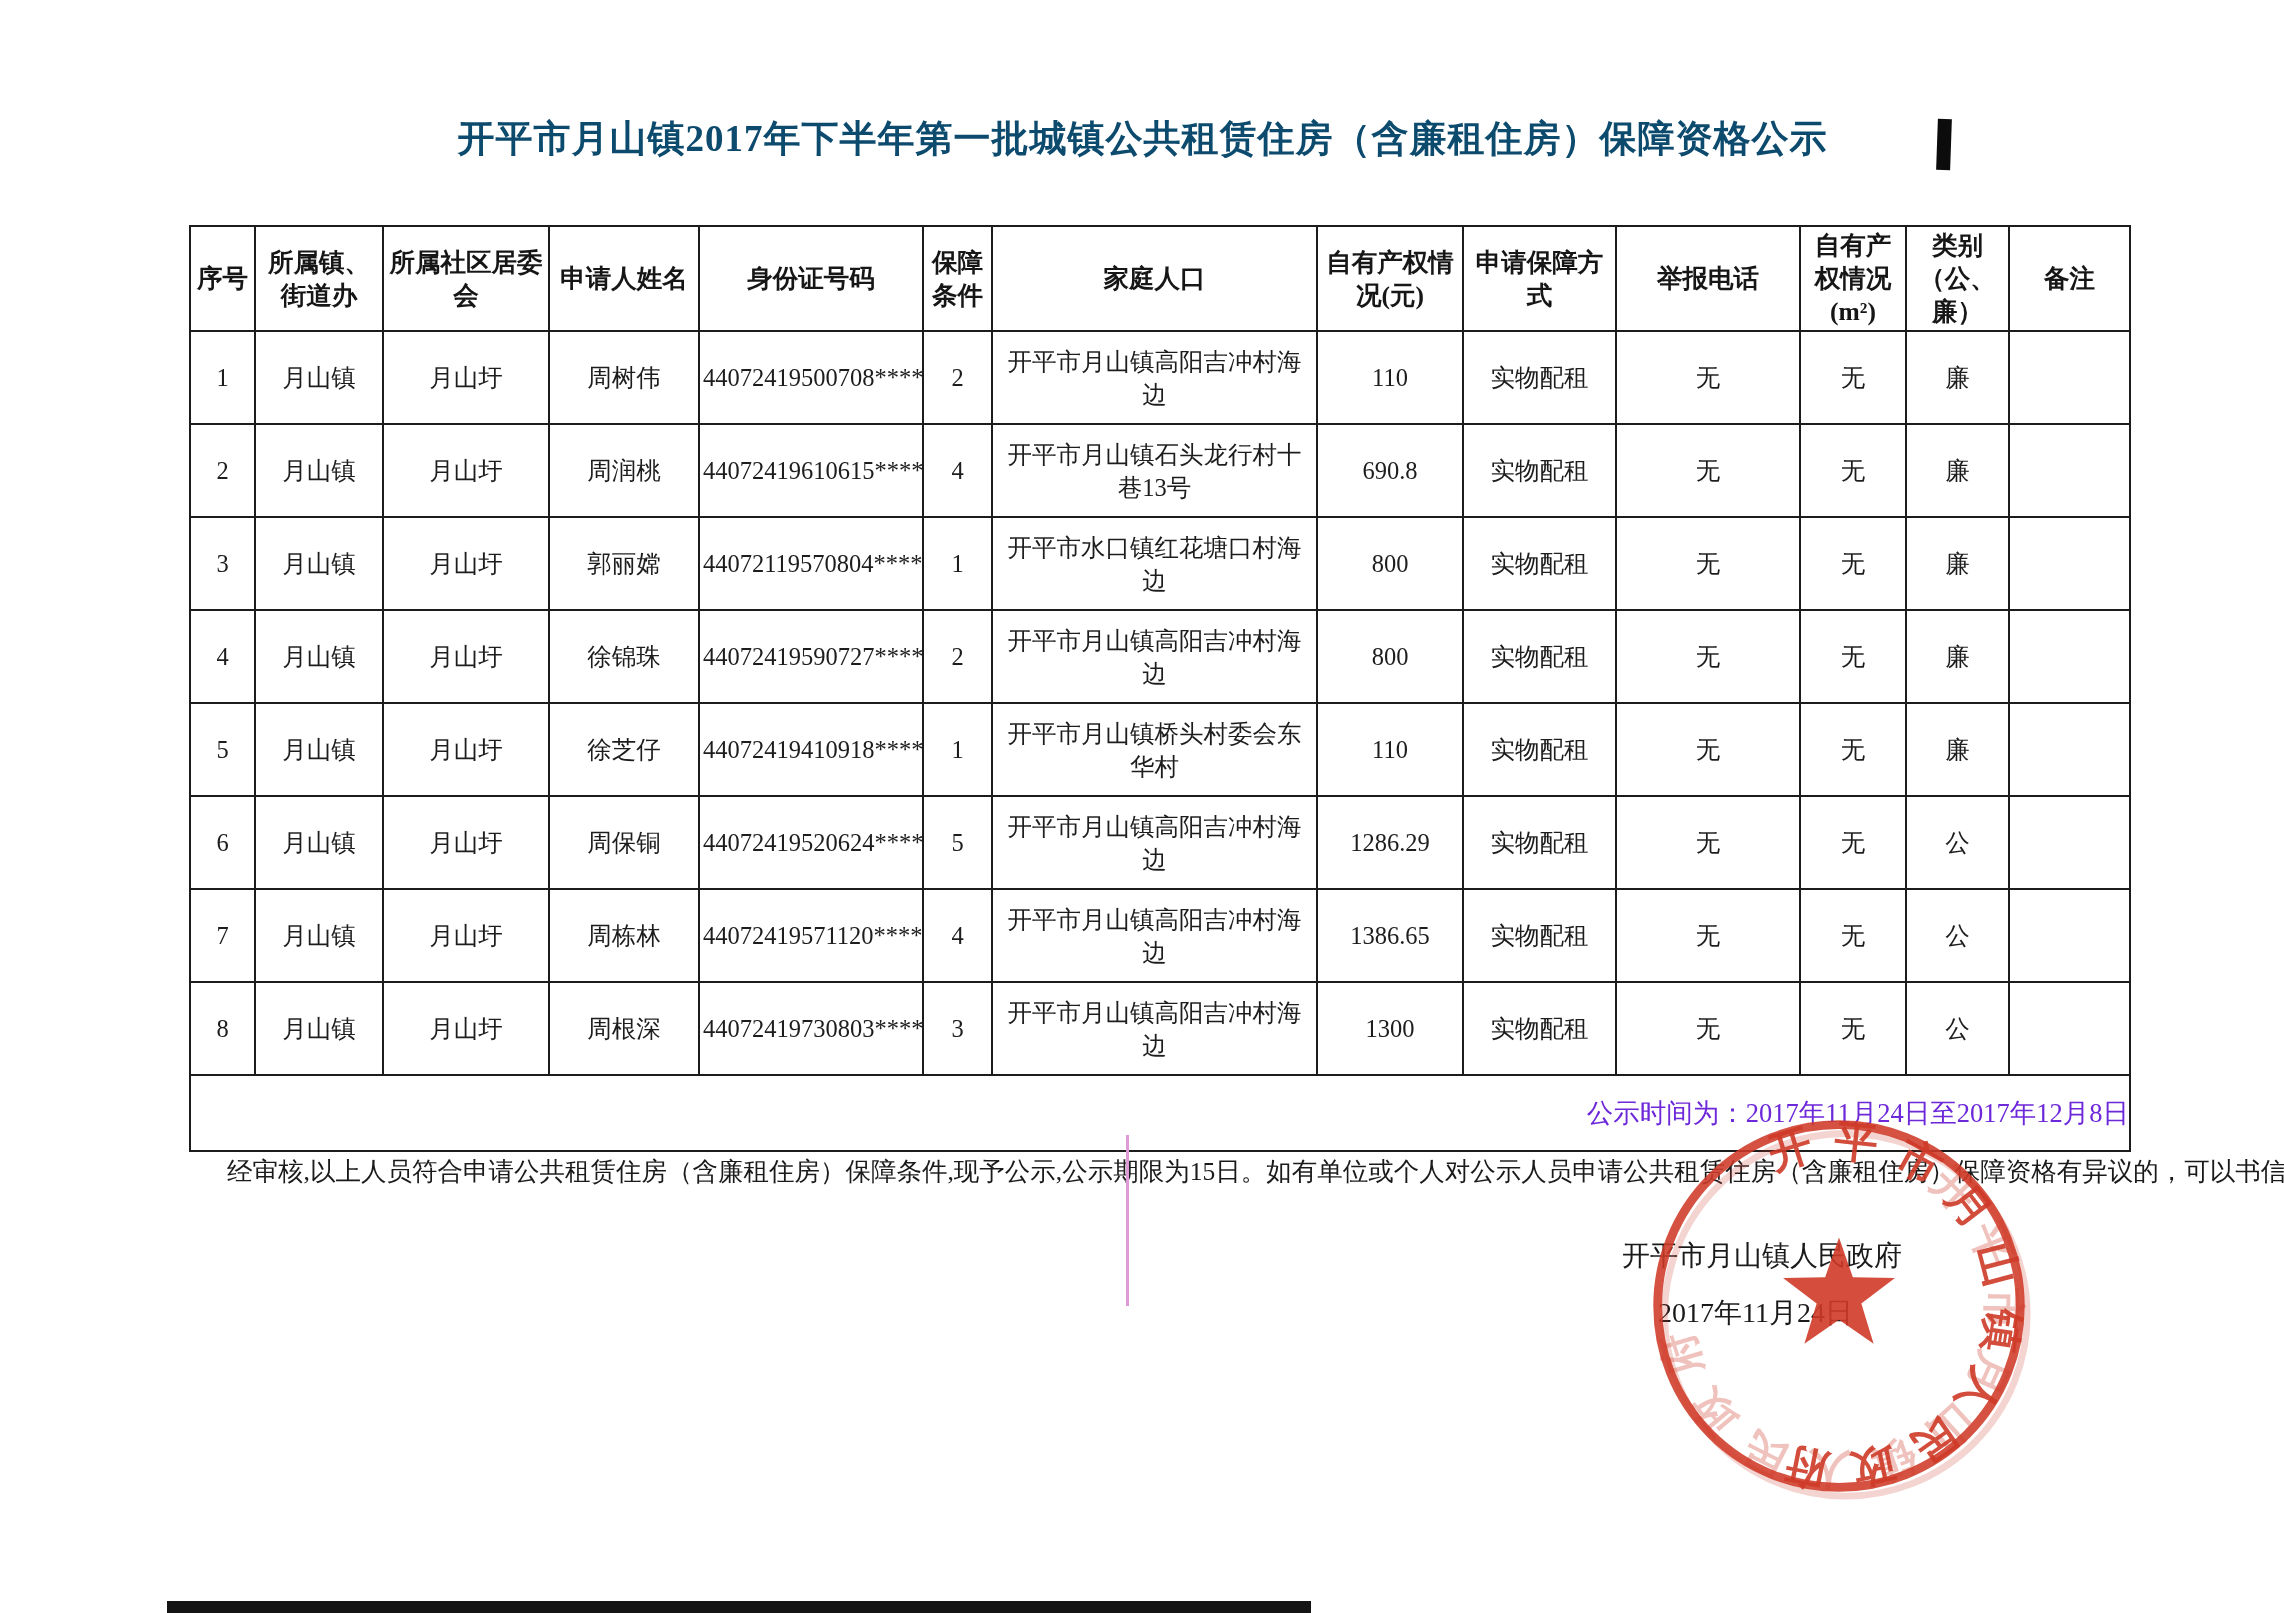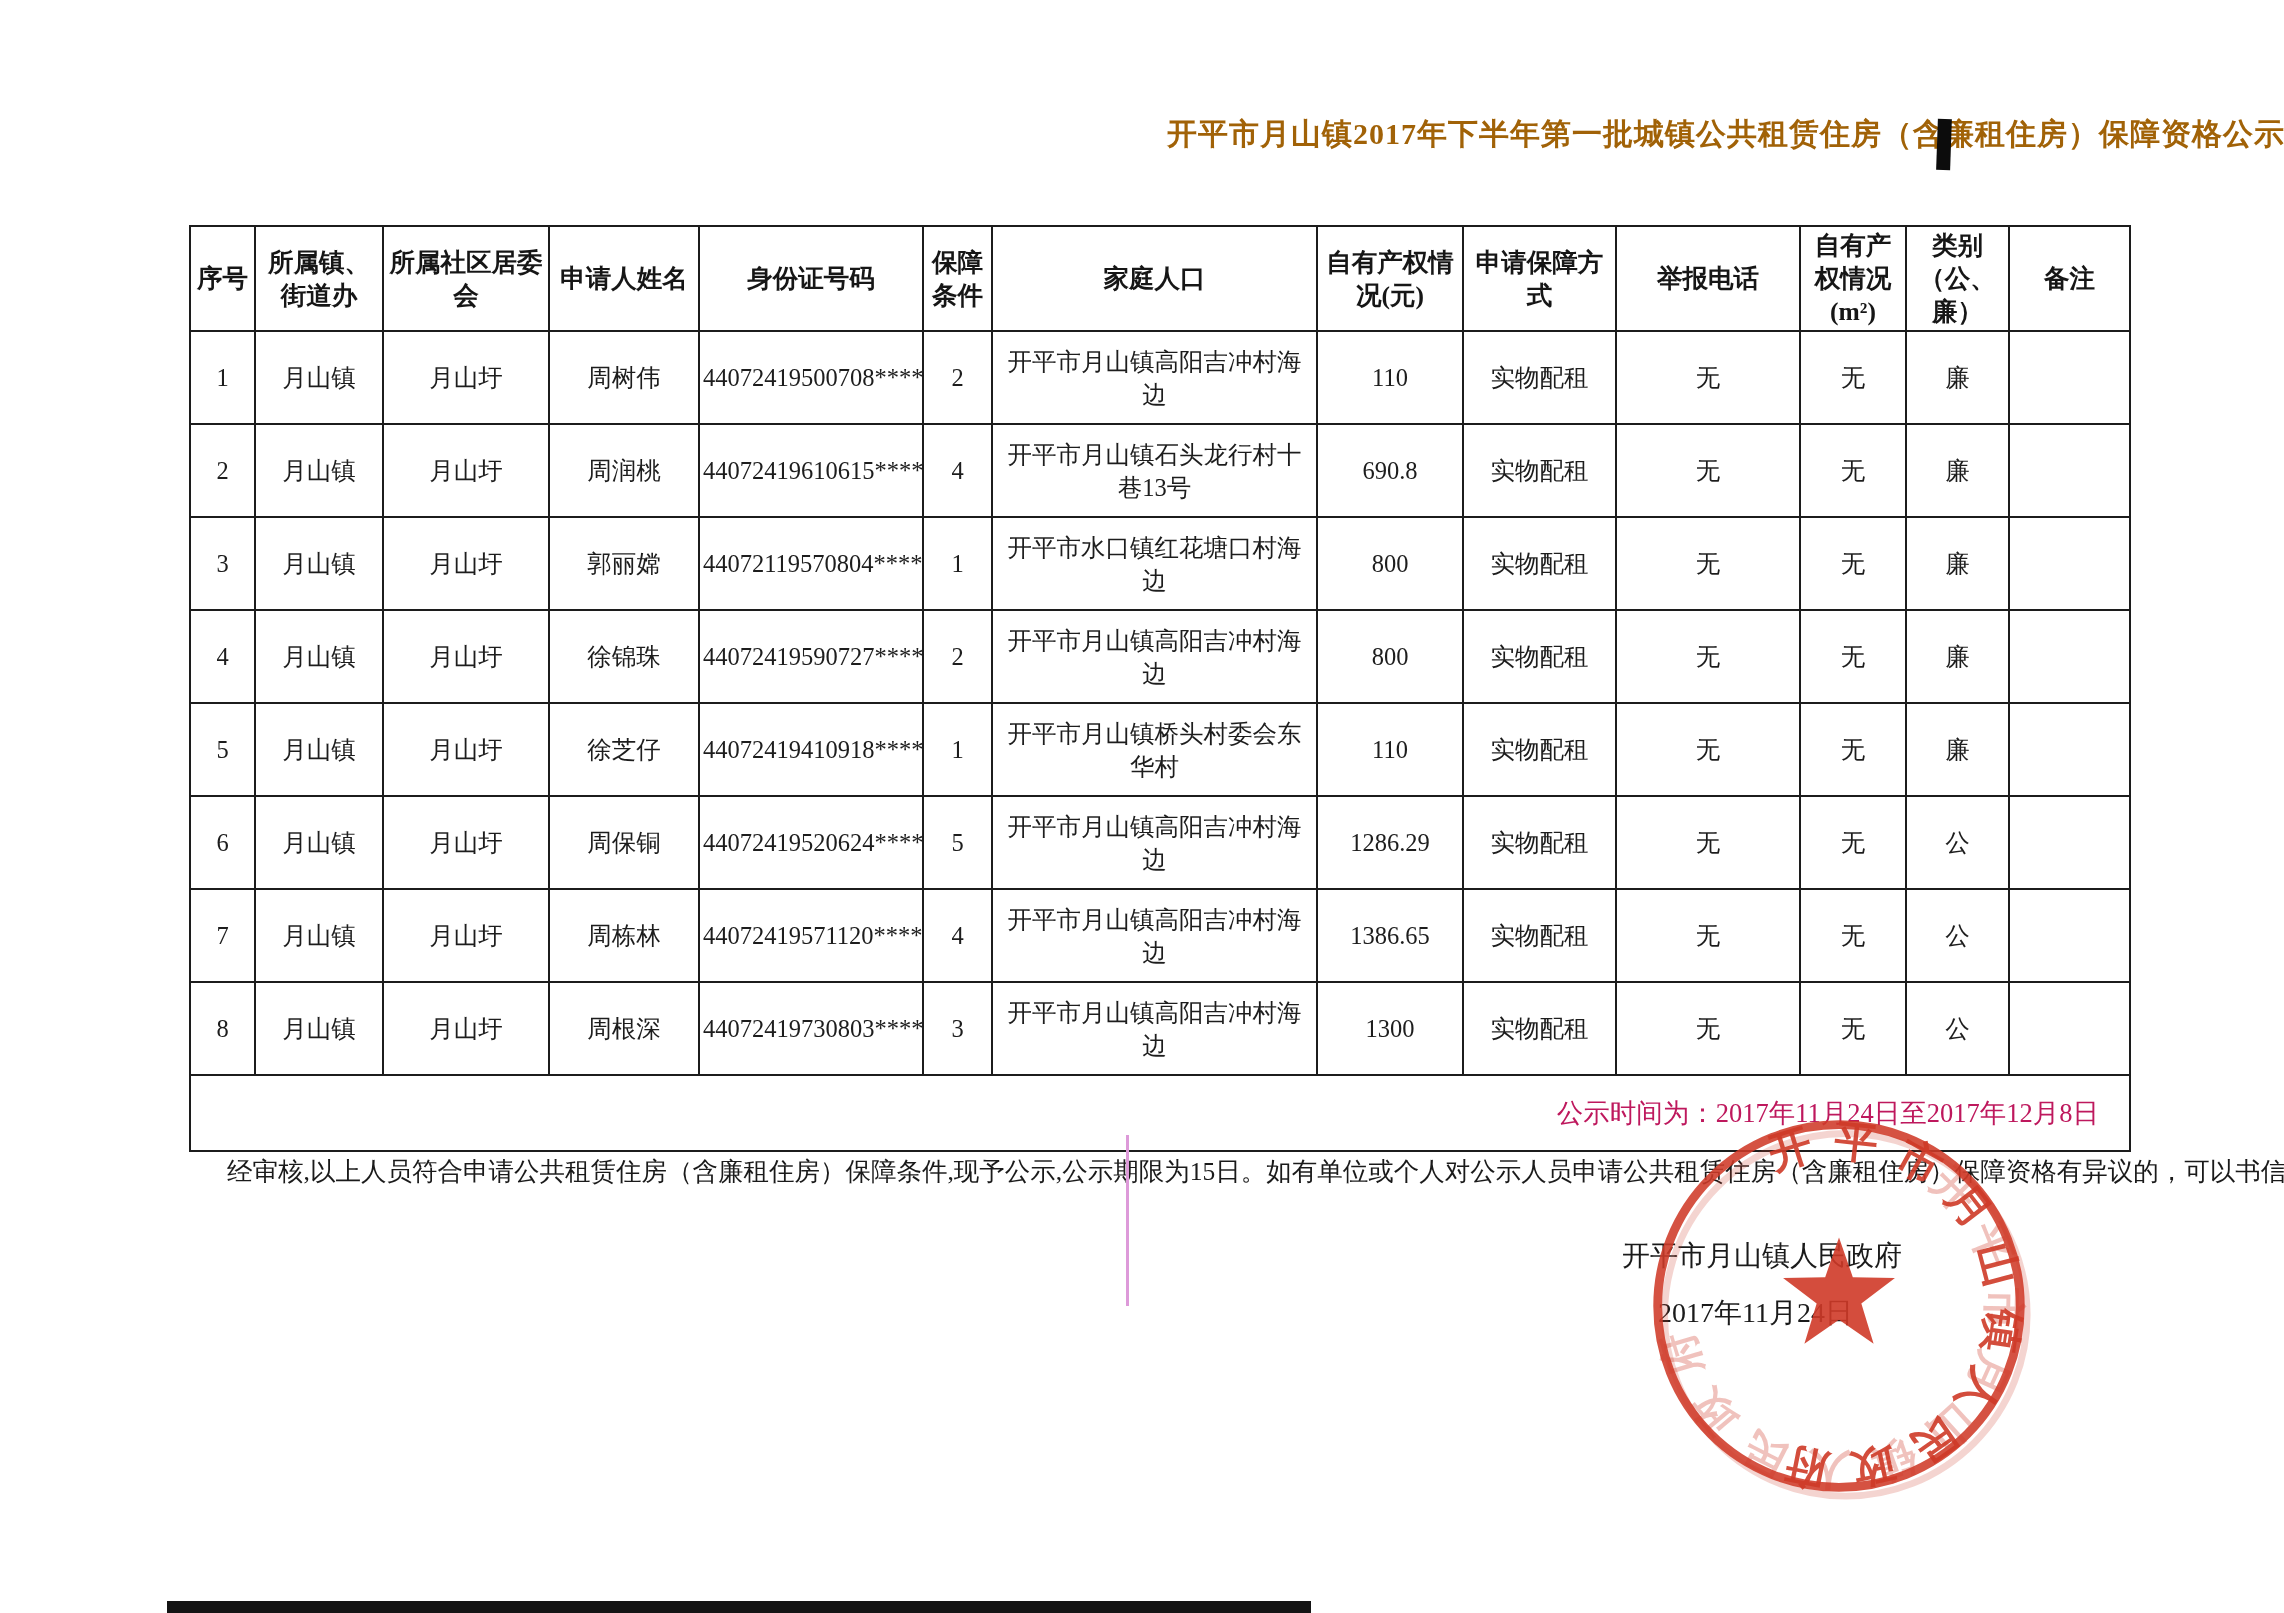--- a/index.html
+++ b/index.html
@@ -7,23 +7,23 @@
     position:relative;
     width:2285px;height:1613px;
     background:#ffffff;
     overflow:hidden;
     font-family:"Liberation Serif", serif;
     color:var(--ink,#1c1c1c);
   }
   
   .doc-title{
     position:absolute;left:0;top:114px;width:2285px;
-    text-align:right;
-    font-size:30px;font-weight:700;letter-spacing:1px;
-    color:#a16207;
+    text-align:center;
+    font-size:37px;font-weight:700;letter-spacing:1px;
+    color:#0c4a6e;
   }
   
   table.notice{
     position:absolute;left:189px;top:225px;width:1940px;
     border-collapse:collapse;table-layout:fixed;
     border:2.9px solid var(--ink,#1c1c1c);
   }
   table.notice th, table.notice td{
     border:2px solid var(--ink,#1c1c1c);
     border-top-width:2.9px;border-bottom-width:2.9px;
@@ -35,21 +35,21 @@
   table.notice thead th{
     font-size:25.5px;font-weight:700;line-height:1.3;
     color:#161616;
   }
   table.notice tbody tr{height:93px;}
   table.notice tbody td{
     font-size:24.5px;line-height:1.35;color:#1d1d1d;
   }
   table.notice tfoot tr{height:76px;}
   table.notice tfoot td{
-    font-size:26.5px;text-align:right;padding-right:30px;color:#be185d;
+    font-size:26.5px;text-align:right;padding-right:0;color:#6d28d9;
   }
   
   .para{
     position:absolute;left:135px;top:1149px;width:2149px;
     font-size:25.5px;line-height:46px;color:#1a1a1a;
   }
   .para .l1{text-indent:92px;white-space:nowrap;}
   .para .l2{white-space:nowrap;}
   
   .sig-org{position:absolute;left:1622px;top:1237px;font-size:28px;color:#1a1a1a;}

